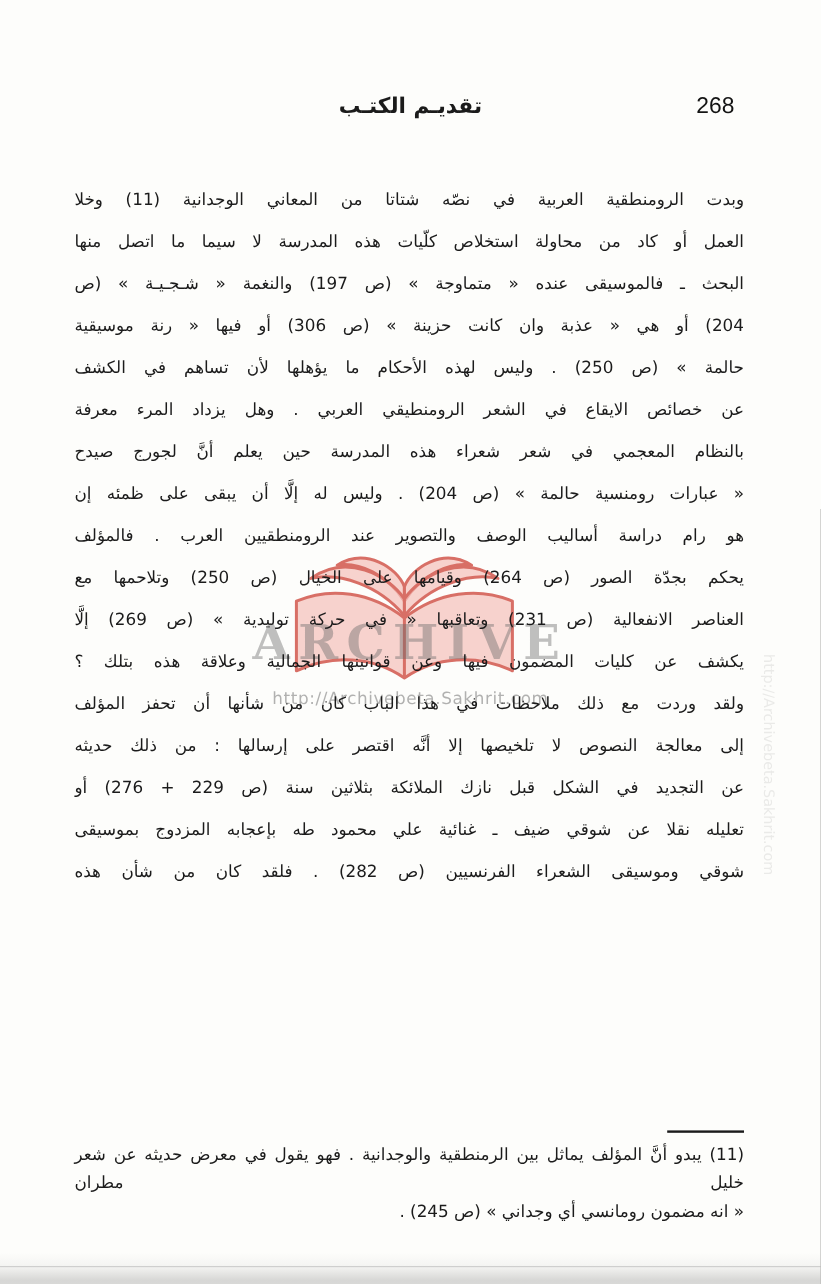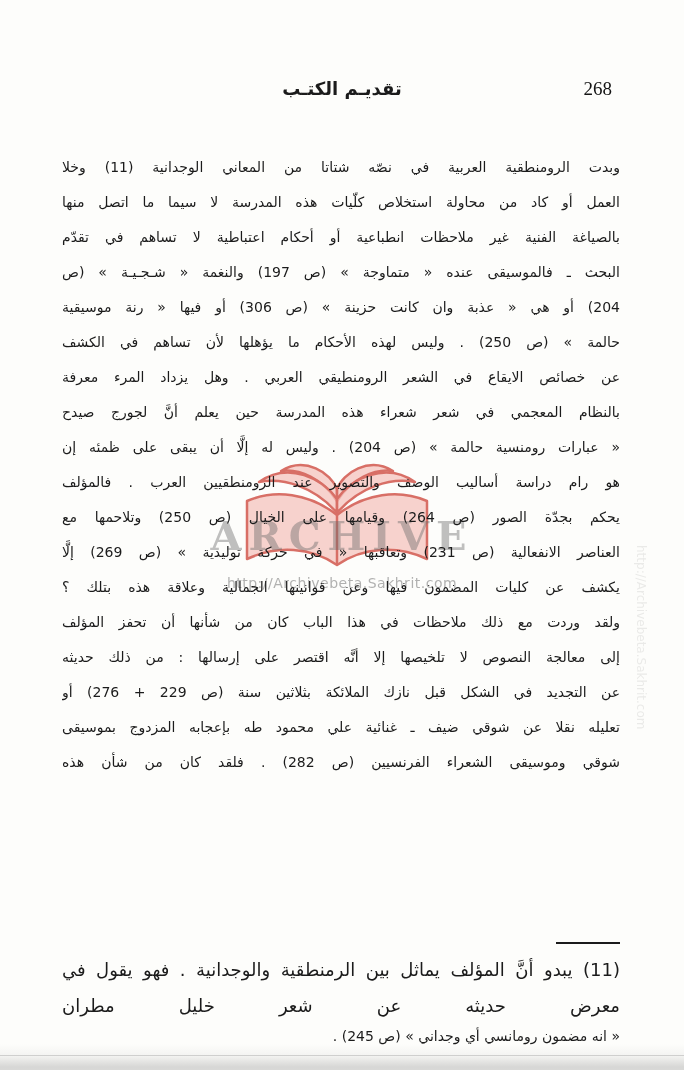--- a/index.html
+++ b/index.html
@@ -8,21 +8,21 @@
     background:#fdfdfb;overflow:hidden;
     font-family:"DejaVu Sans",sans-serif;color:#1b1b1b;
   }
   
   .header-title{
     position:absolute;top:78px;left:0;right:0;text-align:center;
     font-size:18px;font-weight:bold;letter-spacing:.5px;direction:rtl;
   }
   .page-number{
     position:absolute;top:78px;right:72px;
-    font-family:Liberation Serif, serif;font-size:19px;color:#141414;
+    font-family:Liberation Sans, sans-serif;font-size:19px;color:#141414;
   }
   
   .watermark{position:absolute;inset:0;z-index:0;pointer-events:none;}
   .wm-logo{position:absolute;left:237px;top:455px;width:200px;height:130px;opacity:.8;}
   .wm-title{
     position:absolute;left:50%;top:512px;transform:translateX(-50%);
     font-family:"DejaVu Serif",serif;font-size:40px;font-weight:bold;
     letter-spacing:7px;color:rgba(105,105,105,0.42);white-space:nowrap;
   }
   .wm-url{
@@ -38,21 +38,21 @@
   .body-text{
     position:absolute;top:150px;left:62px;right:64px;z-index:1;direction:rtl;
   }
   .line{
     height:35px;line-height:35px;font-size:14px;
     text-align:justify;text-align-last:justify;overflow:hidden;
   }
   
   .footnote{position:absolute;left:62px;right:64px;top:942px;z-index:1;direction:rtl;}
   .fn-rule{width:64px;height:2px;background:#1b1b1b;margin-bottom:8px;}
-  .fn-line1{font-size:18px;line-height:36px;text-align:justify;text-align-last:justify;}
+  .fn-line1{font-size:14px;line-height:23px;text-align:justify;text-align-last:justify;}
   .fn-line2{font-size:14px;line-height:24px;text-align:right;}
   
   .page-bottom-edge{
     position:absolute;left:0;right:0;bottom:0;height:26px;z-index:2;
     background:linear-gradient(to bottom,rgba(90,90,90,0) 0%,rgba(90,90,90,0.06) 45%,rgba(80,80,80,0.22) 88%,rgba(120,120,120,0.28) 100%);
   }
   .page-bottom-line{
     position:absolute;left:0;right:0;bottom:14px;height:1px;z-index:2;
     background:rgba(100,100,100,0.25);
   }
@@ -81,21 +81,20 @@
     <div class="wm-url">http://Archivebeta.Sakhrit.com</div>
     <div class="wm-side">http://Archivebeta.Sakhrit.com</div>
   </div>
 
   <div class="header-title">تقديـم الكتـب</div>
   <div class="page-number">268</div>
 
   <div class="body-text">
     <div class="line">وبدت الرومنطقية العربية في نصّه شتاتا من المعاني الوجدانية (11) وخلا</div>
     <div class="line">العمل أو كاد من محاولة استخلاص كلّيات هذه المدرسة لا سيما ما اتصل منها</div>
-    <div class="line">بالصياغة الفنية غير ملاحظات انطباعية أو أحكام اعتباطية لا تساهم في تقدّم</div>
     <div class="line">البحث ـ فالموسيقى عنده « متماوجة » (ص 197) والنغمة « شـجـيـة » (ص</div>
     <div class="line">204) أو هي « عذبة وان كانت حزينة » (ص 306) أو فيها « رنة موسيقية</div>
     <div class="line">حالمة » (ص 250) . وليس لهذه الأحكام ما يؤهلها لأن تساهم في الكشف</div>
     <div class="line">عن خصائص الايقاع في الشعر الرومنطيقي العربي . وهل يزداد المرء معرفة</div>
     <div class="line">بالنظام المعجمي في شعر شعراء هذه المدرسة حين يعلم أنَّ لجورج صيدح</div>
     <div class="line">« عبارات رومنسية حالمة » (ص 204) . وليس له إلَّا أن يبقى على ظمئه إن</div>
     <div class="line">هو رام دراسة أساليب الوصف والتصوير عند الرومنطقيين العرب . فالمؤلف</div>
     <div class="line">يحكم بجدّة الصور (ص 264) وقيامها على الخيال (ص 250) وتلاحمها مع</div>
     <div class="line">العناصر الانفعالية (ص 231) وتعاقبها « في حركة توليدية » (ص 269) إلَّا</div>
     <div class="line">يكشف عن كليات المضمون فيها وعن قوانينها الجمالية وعلاقة هذه بتلك ؟</div>

